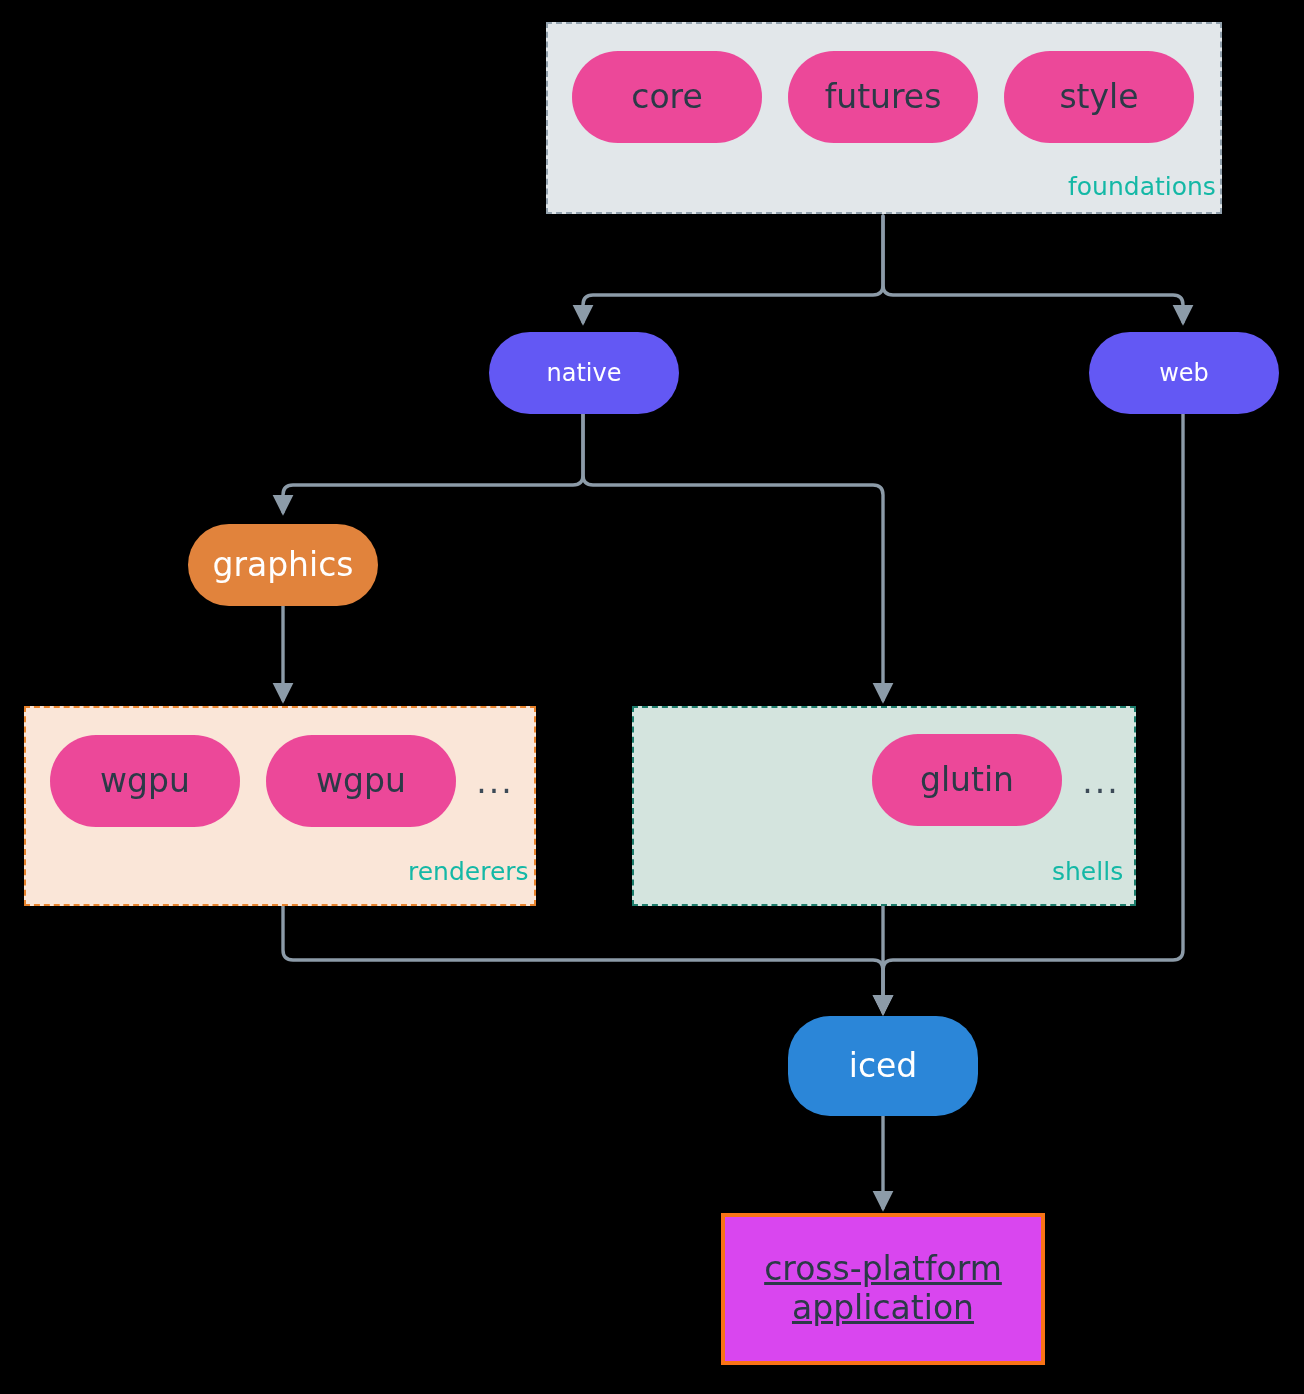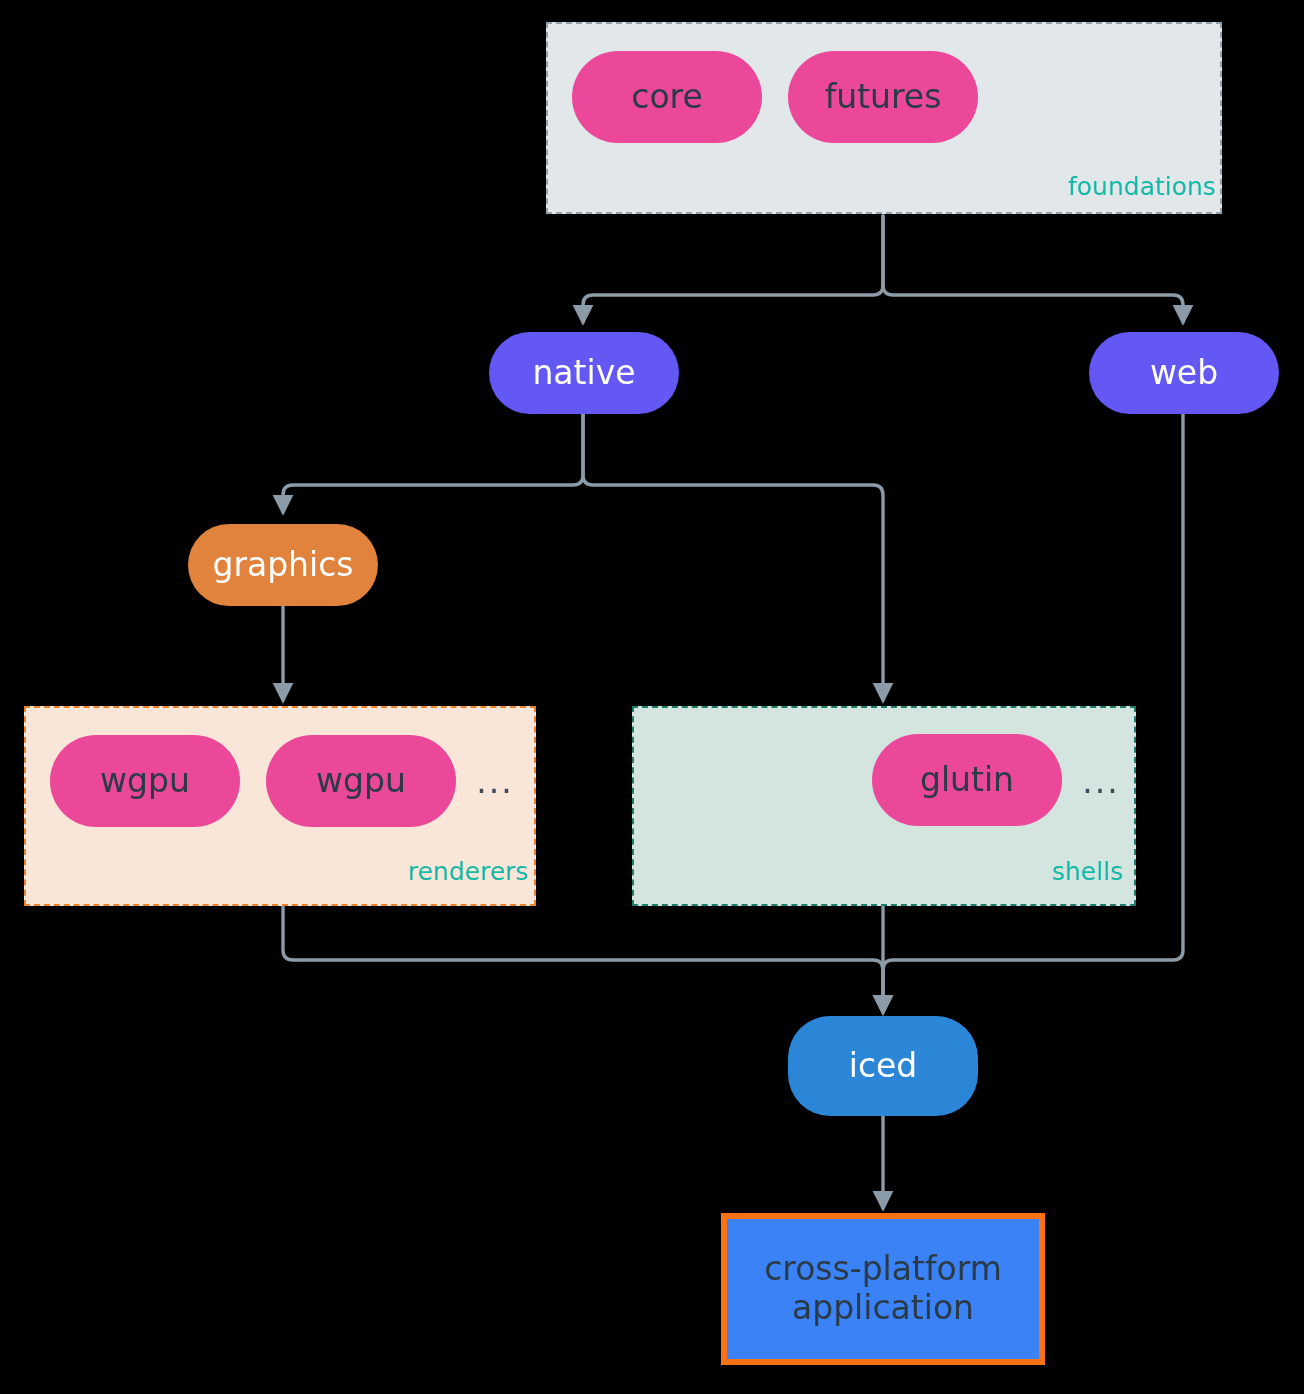--- a/index.html
+++ b/index.html
@@ -60,39 +60,40 @@
     background: #ec4899;
     border-radius: 48px;
     color: #2B3A47;
     font-size: 33px;
   }
   
   .pill-purple {
     background: #6358F4;
     border-radius: 42px;
     color: #FFFFFF;
-    font-size: 33px;
+    font-size: 24px;
   }
   .pill-orange {
     background: #E1833C;
     border-radius: 42px;
     color: #FFFFFF;
     font-size: 33px;
   }
   .pill-blue {
     background: #2B86D8;
     border-radius: 42px;
     color: #FFFFFF;
     font-size: 33px;
   }
   .box-lightblue {
-    background: #3b82f6;
-    border: 6px solid #f97316;
+    background: #d946ef;
+    border: 4px solid #f97316;
     color: #2B3A47;
     font-size: 33px;
+    text-decoration: underline;
   }
   .ellipsis {
     position: absolute;
     color: #3C4A57;
     font-size: 33px;
     letter-spacing: 2px;
     display: flex;
     align-items: center;
     justify-content: center;
   }
@@ -127,20 +128,23 @@
   </svg>
 
   <div class="cluster cluster-foundations" style="left:546px; top:22px; width:676px; height:192px;"></div>
 
   <div class="node pill-white" style="left:572px; top:51px; width:190px; height:92px;">
     <span>core</span>
   </div>
   <div class="node pill-white" style="left:788px; top:51px; width:190px; height:92px;">
     <span>futures</span>
   </div>
+  <div class="node pill-white" style="left:1004px; top:51px; width:190px; height:92px;">
+    <span>style</span>
+  </div>
   <div class="cluster-label" style="left:1068px; top:172px;">foundations</div>
 
   <div class="node pill-purple" style="left:489px; top:332px; width:190px; height:82px;">
     <span>native</span>
   </div>
   <div class="node pill-purple" style="left:1089px; top:332px; width:190px; height:82px;">
     <span>web</span>
   </div>
 
   <div class="node pill-orange" style="left:188px; top:524px; width:190px; height:82px;">

